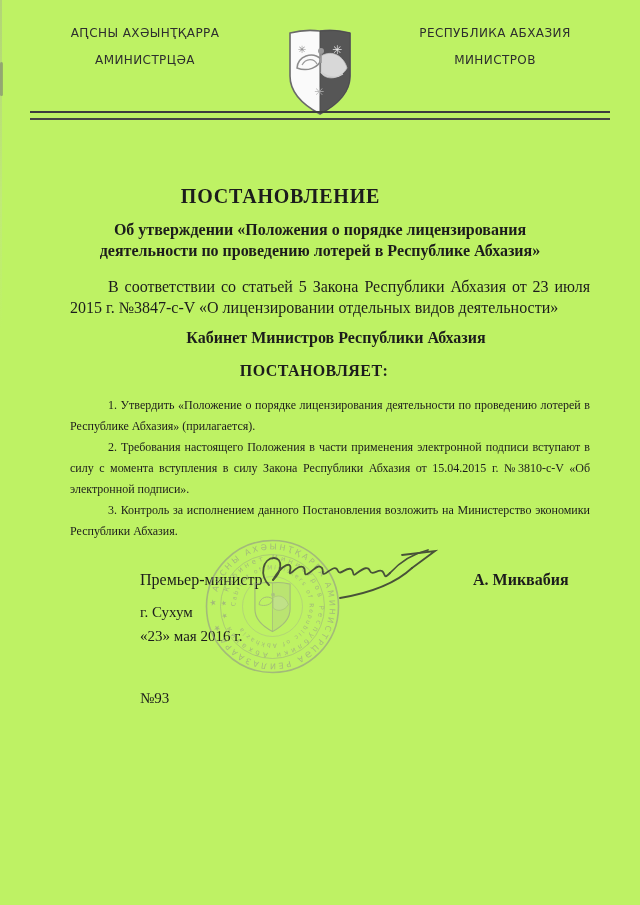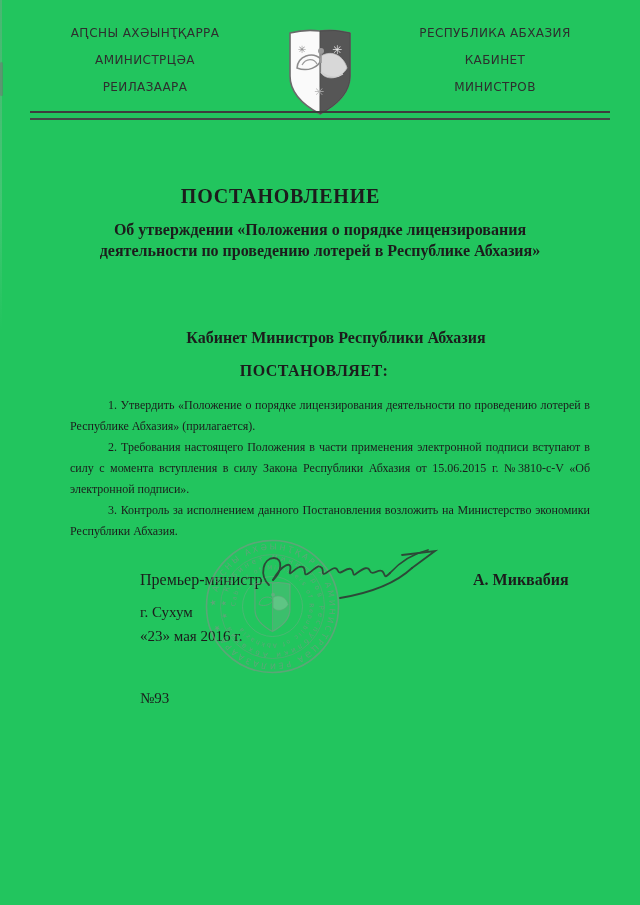--- a/index.html
+++ b/index.html
@@ -1,17 +1,17 @@
 <!DOCTYPE html>
 <html><head>
 <meta charset="utf-8">
 <style>
   html,body{margin:0;padding:0;background:#ffffff;}
   .page{
-    position:relative;width:640px;height:905px;background:#22c55e;overflow:hidden;
+    position:relative;width:640px;height:905px;background:#bef264;overflow:hidden;
     font-family:"Liberation Serif","DejaVu Serif",serif;color:#1c1c1c;
   }
   
   .scan-edge{position:absolute;left:0;top:0;width:2px;height:330px;
     background:linear-gradient(#9a9a9a55,#c9c9c933 60%,transparent);}
   .scan-blob{position:absolute;left:0;top:62px;width:3px;height:34px;background:#6f6f6f80;border-radius:2px;}
   
   .header{position:absolute;top:26px;left:40px;width:560px;display:flex;justify-content:space-between;align-items:flex-start;}
   .hdr-col{width:210px;text-align:center;font-family:"DejaVu Sans","Liberation Sans",sans-serif;
     font-size:12px;font-weight:400;color:#2e2e2e;letter-spacing:.4px;}
@@ -47,21 +47,20 @@
 
 <div class="page">
 
   <div class="scan-edge"></div>
   <div class="scan-blob"></div>
 
   <div class="header">
     <div class="hdr-col">
       <div>АԤСНЫ АХӘЫНҬҚАРРА</div>
       <div>АМИНИСТРЦӘА</div>
-      <div>РЕИЛАЗААРА</div>
     </div>
 
     <div class="emblem-wrap">
       <svg width="70" height="92" viewBox="0 0 70 92">
 
         <path d="M5,7 Q20,3 35,5 Q50,3 65,7 L65,50 Q65,72 35,88 Q5,72 5,50 Z" fill="#fafafa" stroke="#6a6a6a" stroke-width="1.6"></path>
 
         <path d="M35,5 Q50,3 65,7 L65,50 Q65,72 35,88 Z" fill="#565656" stroke="#4c4c4c" stroke-width="1"></path>
 
         <path d="M12,42 c1,-12 15,-17 24,-9 c-2,9 -14,13 -24,9 z" fill="none" stroke="#8c8c8c" stroke-width="1.5"></path>
@@ -74,35 +73,35 @@
         <path d="M36,28 l0,9" stroke="#9a9a9a" stroke-width="1.6"></path>
 
         <text x="17" y="27" font-size="10" text-anchor="middle" fill="#8f8f8f" font-family="DejaVu Sans,sans-serif">✳</text>
         <text x="52" y="28" font-size="12" text-anchor="middle" fill="#e8e8e8" font-family="DejaVu Sans,sans-serif">✳</text>
         <text x="34" y="70" font-size="12" text-anchor="middle" fill="#b5b5b5" font-family="DejaVu Sans,sans-serif">✳</text>
       </svg>
     </div>
 
     <div class="hdr-col">
       <div>РЕСПУБЛИКА АБХАЗИЯ</div>
-      <div>КАБИНЕТ</div>
       <div>МИНИСТРОВ</div>
     </div>
   </div>
 
   <div class="rule"></div>
 
   <div class="title">ПОСТАНОВЛЕНИЕ</div>
   <div class="subtitle">Об утверждении «Положения о порядке лицензирования деятельности по проведению лотерей в Республике Абхазия»</div>
+  <div class="preamble">В соответствии со статьей 5 Закона Республики Абхазия от 23 июля 2015 г. №3847-с-V «О лицензировании отдельных видов деятельности»</div>
   <div class="center-bold-1">Кабинет Министров Республики Абхазия</div>
   <div class="center-bold-2">ПОСТАНОВЛЯЕТ:</div>
 
   <div class="items">
     <p>1. Утвердить «Положение о порядке лицензирования деятельности по проведению лотерей в Республике Абхазия» (прилагается).</p>
-    <p>2. Требования настоящего Положения в части применения электронной подписи вступают в силу с момента вступления в силу Закона Республики Абхазия от 15.06.2015 г. №3810-с-V «Об электронной подписи».</p>
+    <p>2. Требования настоящего Положения в части применения электронной подписи вступают в силу с момента вступления в силу Закона Республики Абхазия от 15.04.2015 г. №3810-с-V «Об электронной подписи».</p>
     <p>3. Контроль за исполнением данного Постановления возложить на Министерство экономики Республики Абхазия.</p>
   </div>
 
   <div class="sig-title">Премьер-министр</div>
   <div class="sig-name">А. Миквабия</div>
   <div class="sig-city">г. Сухум</div>
   <div class="sig-date">«23» мая 2016 г.</div>
   <div class="sig-number">№93</div>
 
   <svg class="stamp" viewBox="0 0 137 137">

